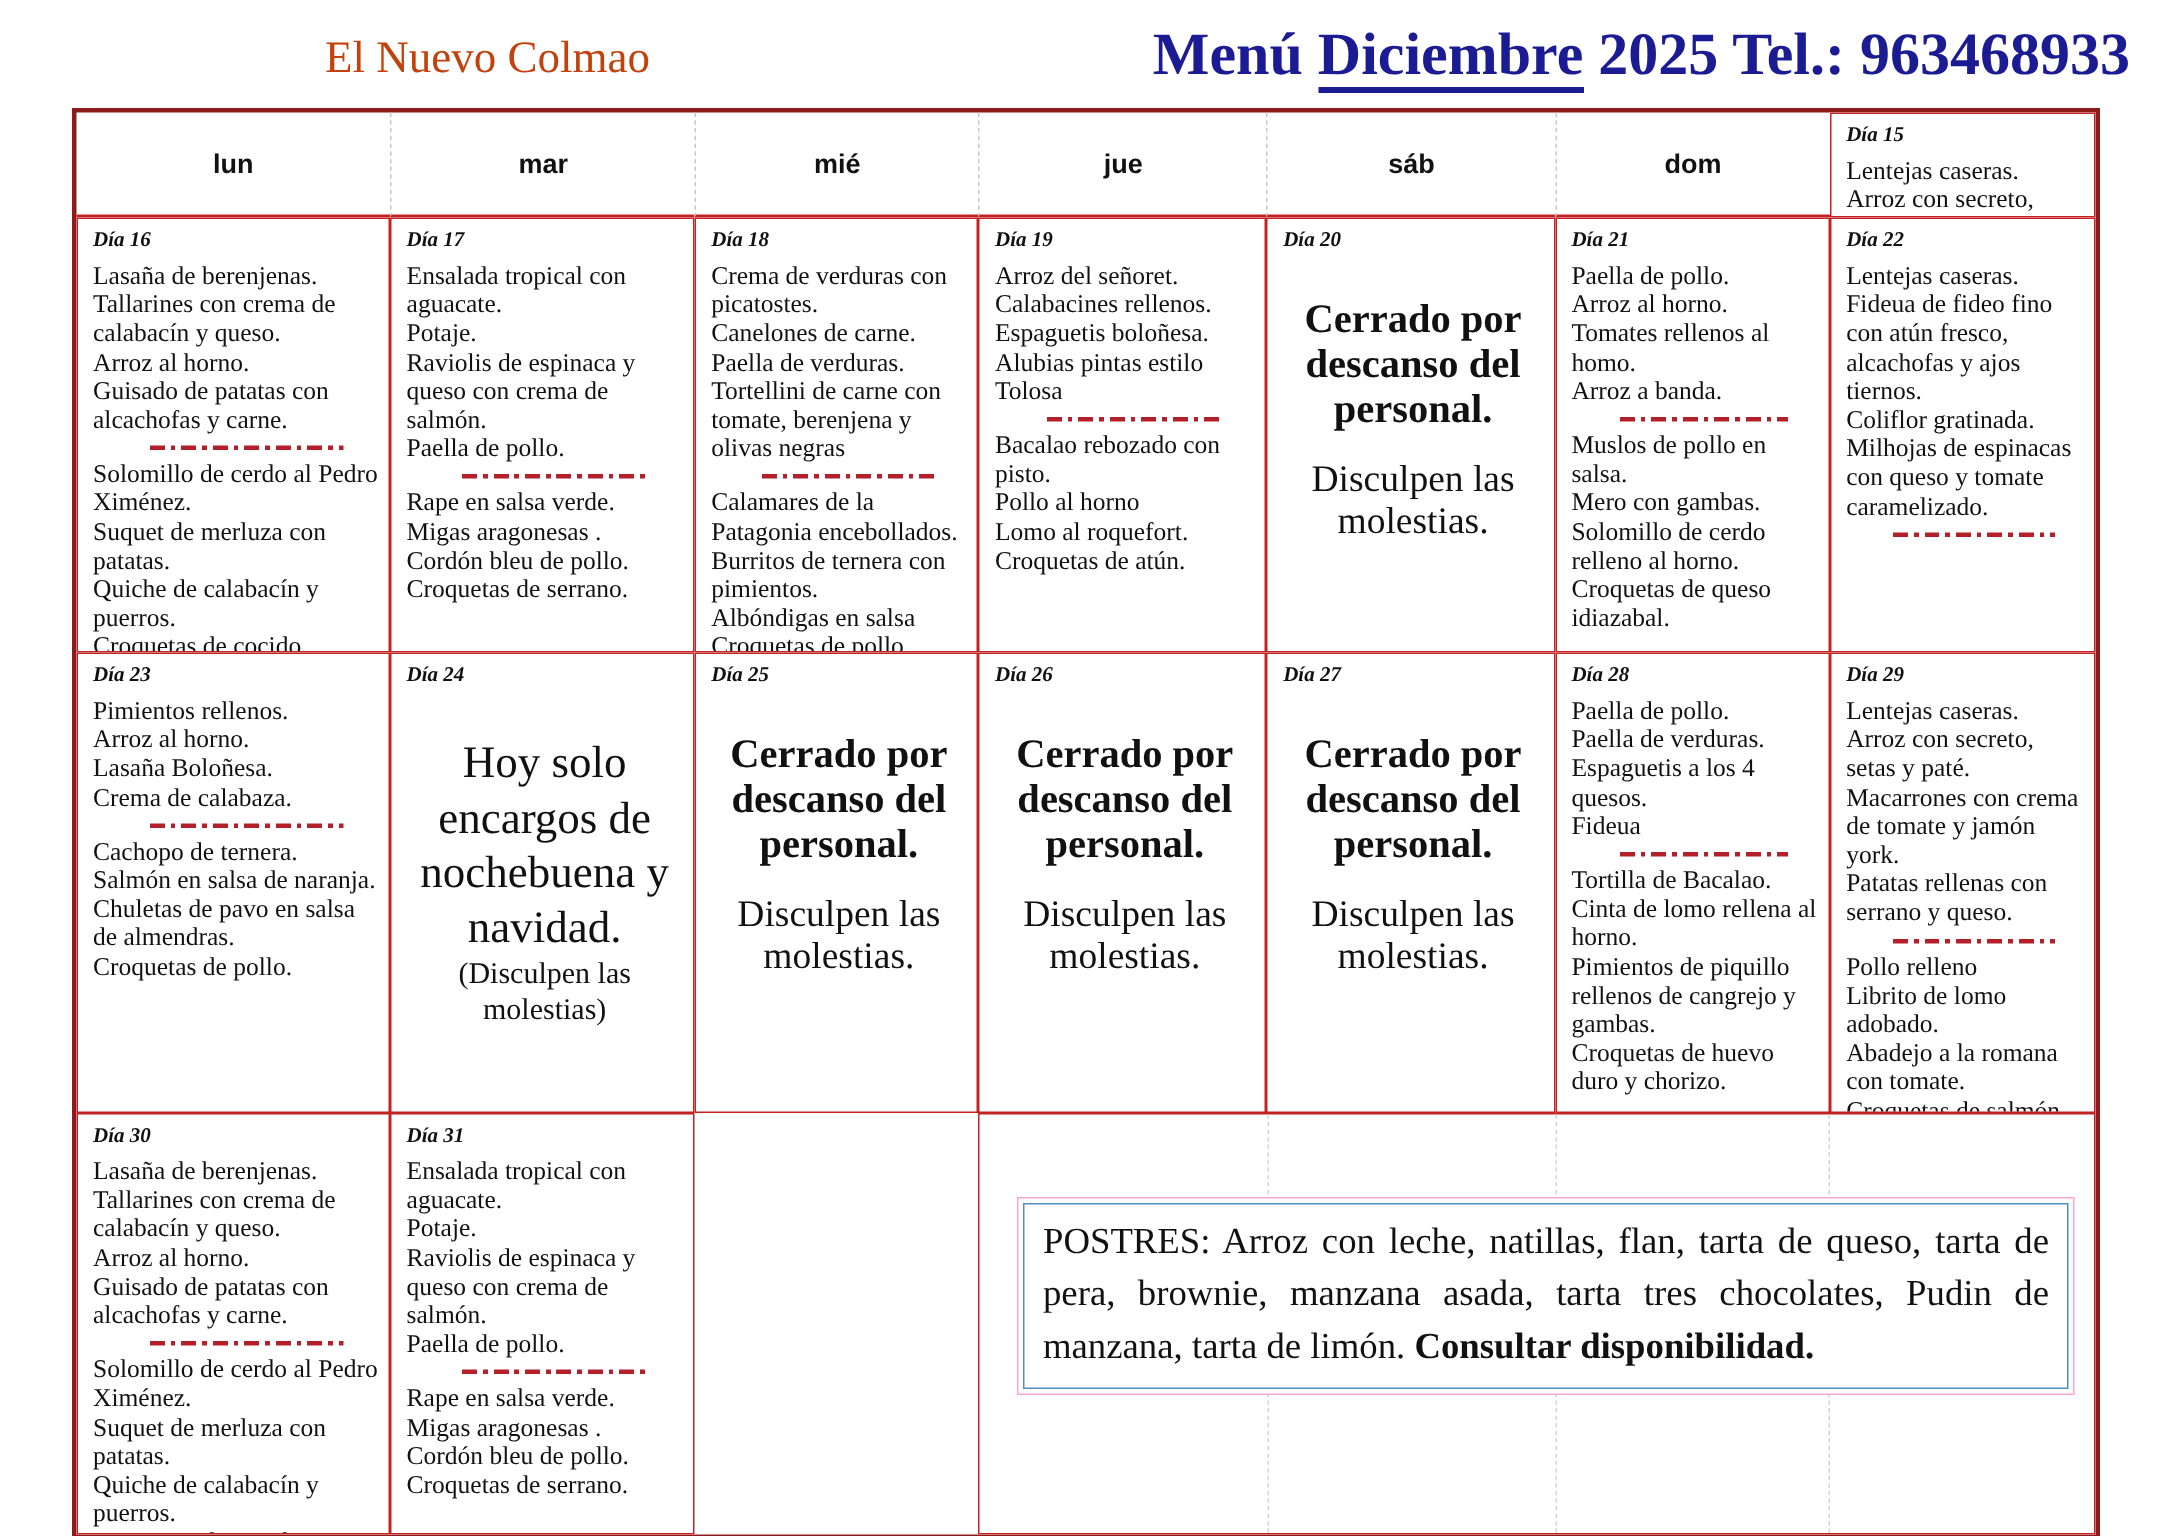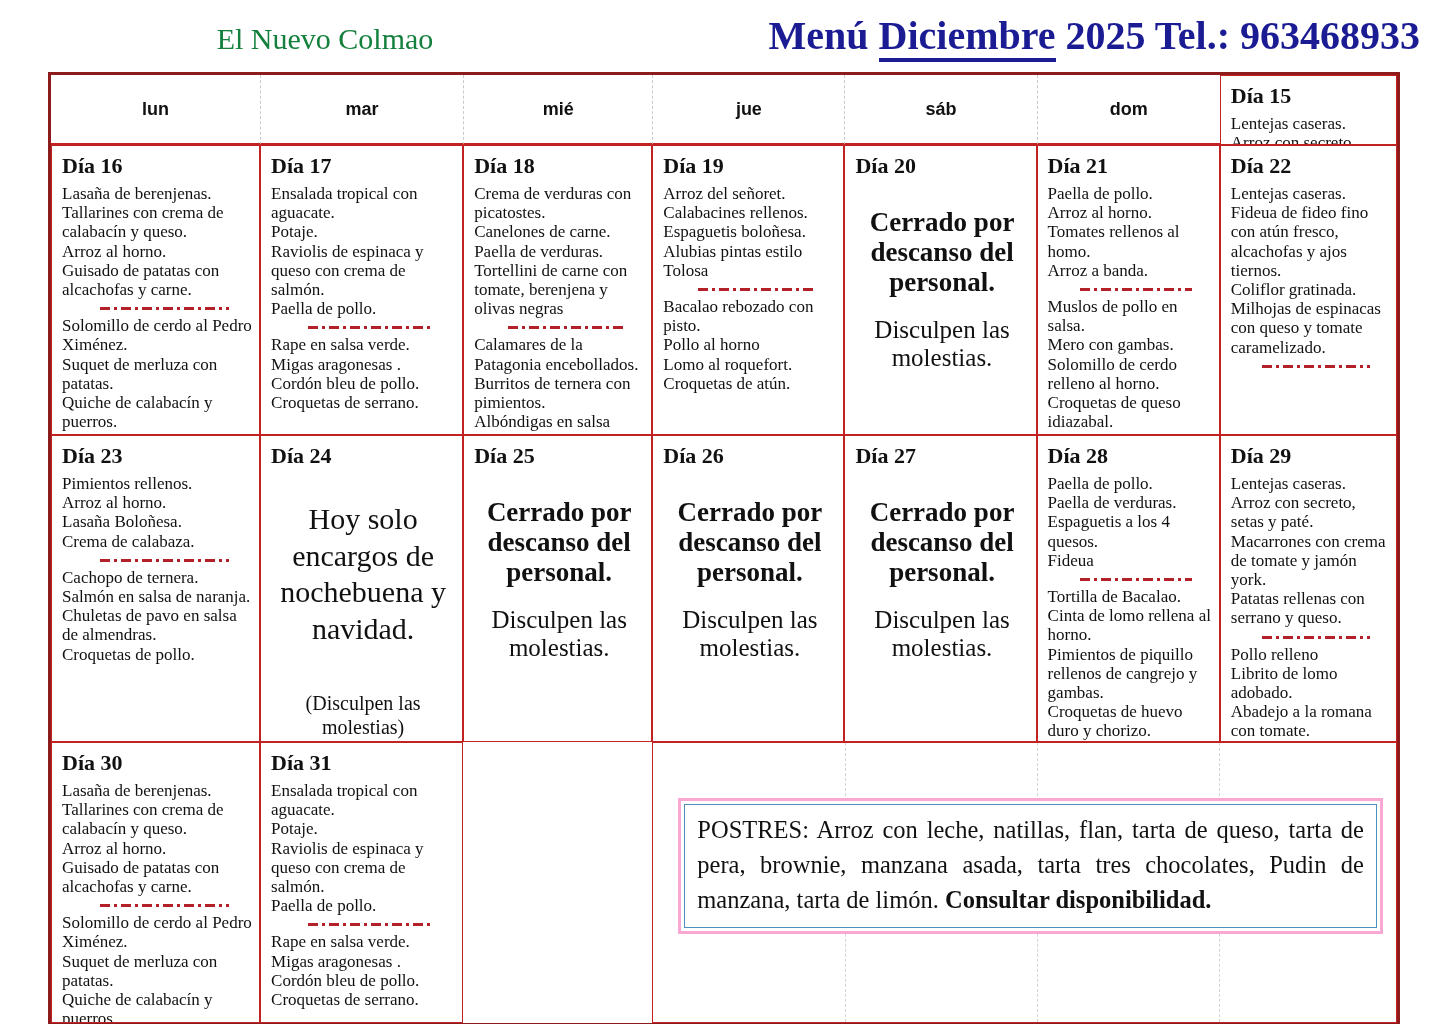--- a/index.html
+++ b/index.html
@@ -1,59 +1,59 @@
 <!DOCTYPE html>
 <html lang="es"><head>
 <meta charset="utf-8">
 <style>
   html,body{margin:0;padding:0;background:#ffffff;}
   .page{position:relative;width:1448px;height:1024px;background:#ffffff;overflow:hidden;
         font-family:"Liberation Serif","DejaVu Serif",serif;color:#111;}
 
   
   .restaurant{position:absolute;left:175px;top:22px;width:300px;text-align:center;
-              font-size:30px;color:#15803d;}
+              font-size:30px;color:#c2410c;}
   .main-title{position:absolute;left:520px;top:12px;width:900px;text-align:right;
               font-size:40px;font-weight:bold;color:#1b1b94;}
   .main-title span{white-space:pre;}
   .main-title .month{border-bottom:4px solid #1b1b94;}
 
   
   .calendar{position:absolute;left:48px;top:72px;width:1352px;height:954px;
             border:3px solid #8e1b1b;box-sizing:border-box;background:#fff;
             display:grid;
             grid-template-columns:210fr 204fr 190fr 193fr 193fr 184fr 178fr;
             grid-template-rows:70px 290px 307px auto;}
 
   .wk{display:flex;align-items:center;justify-content:center;
       font-family:"Liberation Sans","DejaVu Sans",sans-serif;font-weight:bold;font-size:18px;
       border-bottom:2px solid #c32222;box-sizing:border-box;}
   .wk + .wk{border-left:1px dashed #c9c9c9;}
 
   .cell{box-sizing:border-box;border:1.5px solid #c32222;background:#fff;
         padding:7px 7px 4px 10px;overflow:hidden;}
-  .day-label{font-weight:bold;font-size:22px;margin-bottom:5px;}
+  .day-label{font-weight:bold;font-style:italic;font-size:14px;margin-bottom:5px;}
   .menu{font-size:17px;line-height:1.13;white-space:pre-line;}
   .divider{height:3px;margin:8px 12% 6px 20%;
            background:repeating-linear-gradient(90deg,#b3202a 0 10px,transparent 10px 14px,
                       #b3202a 14px 17px,transparent 17px 21px);}
 
   .closed-big{font-weight:bold;font-size:27px;text-align:center;line-height:1.12;margin-top:28px;}
   .closed-small{font-size:25px;text-align:center;line-height:1.15;margin-top:18px;}
 
   .special-big{font-size:30px;text-align:center;line-height:1.22;margin-top:32px;}
-  .special-small{font-size:20px;text-align:center;line-height:1.2;margin-top:44px;}
+  .special-small{font-size:20px;text-align:center;line-height:1.2;}
 
   
   .merged{grid-column:4 / 8;position:relative;box-sizing:border-box;
           border:1.5px solid #c32222;background:#fff;}
   .gcol{position:absolute;top:0;bottom:0;width:0;border-left:1px dashed #d4d4d4;}
   .gcol.c1{left:25.8%;} .gcol.c2{left:51.6%;} .gcol.c3{left:76.2%;}
   .postres-outer{position:absolute;left:25px;right:13px;top:55px;z-index:2;
-                 border:3px solid #f9a8d4;background:#fff;padding:3px;}
+                 border:1px solid #f9a8d4;background:#fff;padding:3px;}
   .postres-inner{border:1.5px solid #4e8fbe;padding:8px 12px 10px 12px;
                  font-size:24.5px;line-height:1.42;text-align:justify;}
 </style>
 </head>
 <body>
 
 <div class="page">
 
   <div class="restaurant">El Nuevo Colmao</div>
   <div class="main-title">

